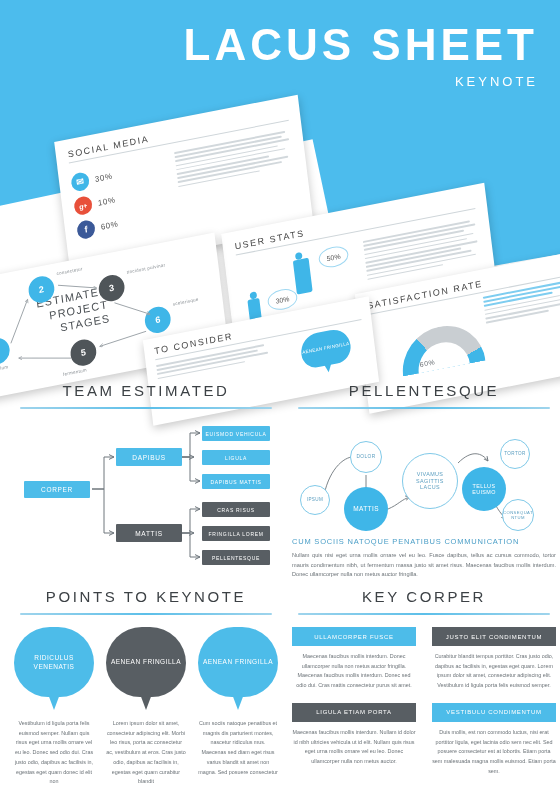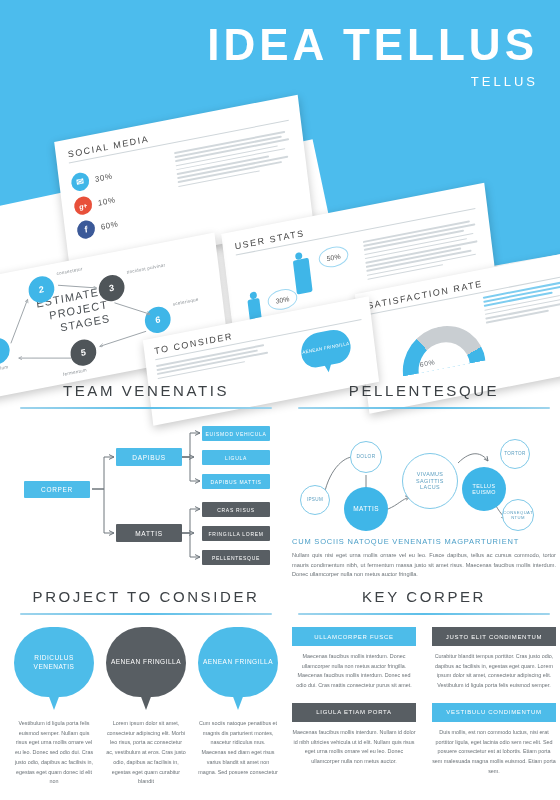--- a/index.html
+++ b/index.html
@@ -352,22 +352,22 @@
 </style>
 </head>
 <body>
 
 <div id="banner"></div>
 <div id="banner-wedge-left"></div>
 <div id="banner-wedge-right"></div>
 <div id="white-base"></div>
 
 <div id="title-block">
-  <div id="main-title">IDEA TELLUS</div>
-  <div id="sub-title">TELLUS</div>
+  <div id="main-title">LACUS SHEET</div>
+  <div id="sub-title">KEYNOTE</div>
 </div>
 
 <div id="card-social" class="card">
   <div class="inner">
     <div class="card-title">SOCIAL MEDIA</div>
     <div class="card-rule"></div>
     <div style="display:flex; gap:10px; margin-top:5px;">
       <div style="width:96px;">
         <div class="social-row">
           <div class="social-badge" style="background:#3fb6e8">✉</div>
@@ -507,21 +507,21 @@
       <div class="ln" style="width:92%"></div>
       <div class="ln" style="width:86%"></div>
       <div class="ln" style="width:94%"></div>
       <div class="ln" style="width:74%"></div>
     </div>
     <div class="mini-bubble">AENEAN FRINGILLA</div>
   </div>
 </div>
 
 <div id="sec-team" class="section">
-  <div class="section-head">TEAM VENENATIS</div>
+  <div class="section-head">TEAM ESTIMATED</div>
   <div class="section-rule"></div>
 
   <div id="team-canvas">
     <svg class="arrows" width="264" height="152">
       <g stroke="#6e767c" stroke-width="1" fill="none">
         <path d="M78,74 L90,74 L90,42 L100,42" marker-end="url(#tar)"></path>
         <path d="M78,74 L90,74 L90,118 L100,118" marker-end="url(#tar)"></path>
         <path d="M168,42 L176,42 L176,18 L186,18" marker-end="url(#tar)"></path>
         <path d="M168,42 L180,42" marker-end="url(#tar)"></path>
         <path d="M168,42 L176,42 L176,66 L186,66" marker-end="url(#tar)"></path>
@@ -605,26 +605,26 @@
       <span>TELLUS EUISMO</span>
     </div>
     <div class="circ outline" style="left:208px; top:26px; width:30px; height:30px; font-size:4.6px;">
       <span>TORTOR</span>
     </div>
     <div class="circ outline" style="left:210px; top:86px; width:32px; height:32px; font-size:4.2px;">
       <span>CONSEQUAT NTUM</span>
     </div>
   </div>
 
-  <div class="comm-sub">CUM SOCIIS NATOQUE VENENATIS MAGPARTURIENT</div>
+  <div class="comm-sub">CUM SOCIIS NATOQUE PENATIBUS COMMUNICATION</div>
   <div class="comm-body">Nullam quis nisi eget urna mollis ornare vel eu leo. Fusce dapibus, tellus ac cursus commodo, tortor mauris condimentum nibh, ut fermentum massa justo sit amet risus. Maecenas faucibus mollis interdum. Donec ullamcorper nulla non metus auctor fringilla.</div>
 </div>
 
 <div id="sec-points" class="section">
-  <div class="section-head">PROJECT TO CONSIDER</div>
+  <div class="section-head">POINTS TO KEYNOTE</div>
   <div class="section-rule"></div>
 
   <div id="points-grid">
     <div class="point-col">
       <div class="bubble blue">
         <span>RIDICULUS VENENATIS</span>
       </div>
       <div class="point-text">Vestibulum id ligula porta felis euismod semper. Nullam quis risus eget urna mollis ornare vel eu leo. Donec sed odio dui. Cras justo odio, dapibus ac facilisis in, egestas eget quam donec id elit non</div>
     </div>
     <div class="point-col">

